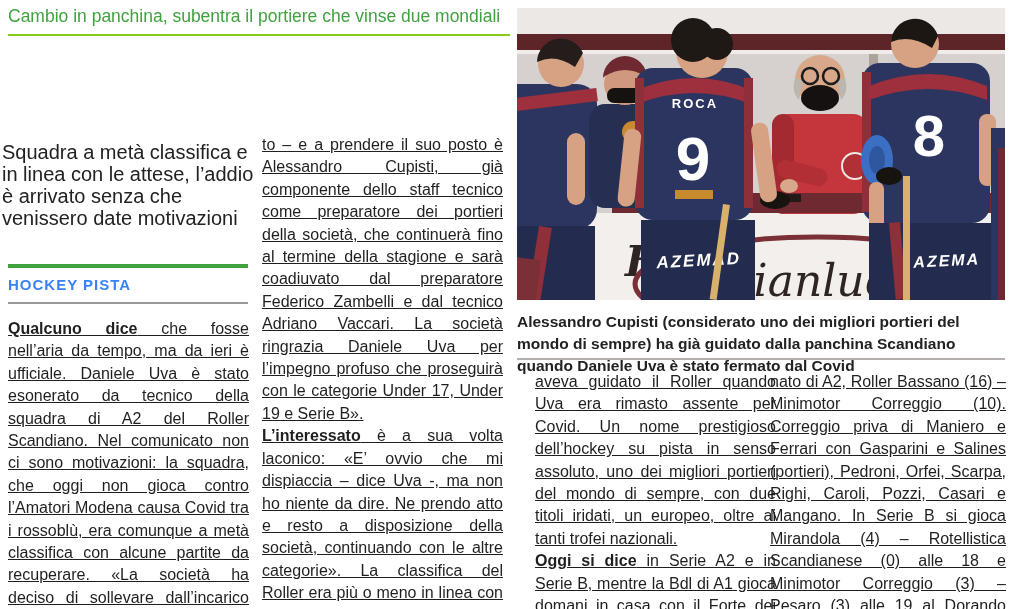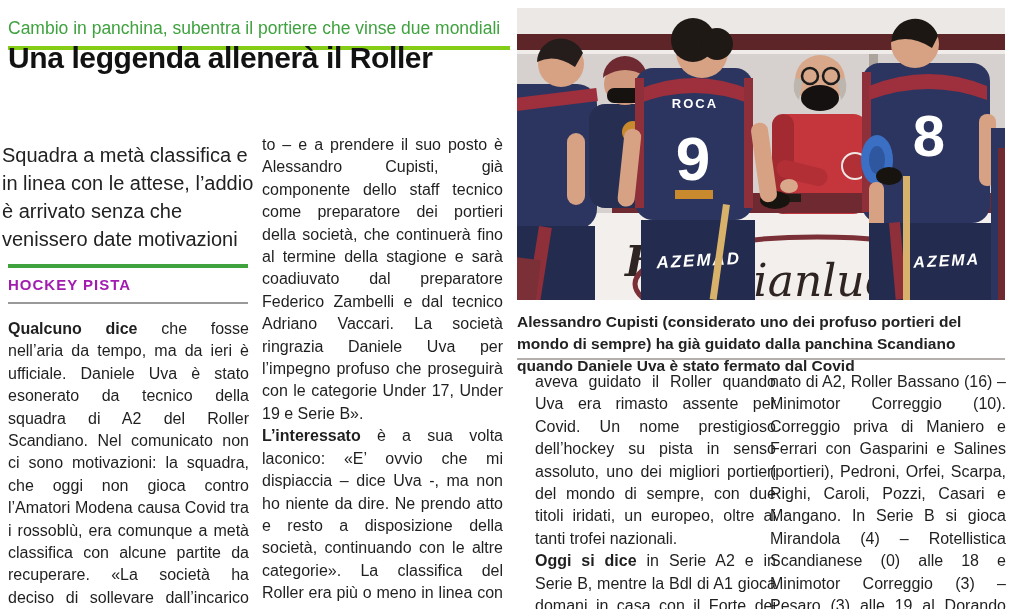--- a/index.html
+++ b/index.html
@@ -4,47 +4,47 @@
 <style>
   html,body{margin:0;padding:0;}
   body{
     width:1013px;height:609px;position:relative;overflow:hidden;
     background:#ffffff;color:#1c1c1c;
     font-family:"Liberation Sans",sans-serif;
     hyphens:auto;
   }
   
   .kicker{
-    position:absolute;left:8px;top:18px;width:502px;
+    position:absolute;left:8px;top:6px;width:502px;
     color:#3fa23f;font-size:17.5px;font-weight:400;
-    padding-bottom:7px;border-bottom:4px solid #84cc16;
+    padding-bottom:7px;border-bottom:2px solid #84cc16;
   }
   .headline{
     position:absolute;left:8px;top:40px;width:502px;margin:0;
     font-size:30px;font-weight:700;letter-spacing:-0.4px;
     line-height:35px;color:#121212;
   }
   .headline span{display:block;}
   
   .deck{
     position:absolute;left:2px;top:141px;width:252px;
-    font-size:20px;line-height:28px;color:#222222;
+    font-size:20px;line-height:22px;color:#222222;
   }
   
   .section{position:absolute;left:8px;top:264px;width:240px;}
   .section .rule-top{height:4px;background:#3fa23f;}
   .section .label{
-    color:#a21caf;font-weight:700;font-size:15px;
+    color:#3b82f6;font-weight:700;font-size:15px;
     letter-spacing:1px;padding:8px 0 9px 0;
   }
   .section .rule-bottom{height:2px;background:#999999;}
   
   .col{
     position:absolute;width:241px;
-    font-size:16px;line-height:22.4px;text-align:justify;color:#1f1f1f;
+    font-size:16px;line-height:22.4px;text-align:justify;color:#1f1f1f;text-decoration:underline;
   }
   .col p{margin:0;}
   .col b{font-weight:700;}
   #col1{left:8px;top:318px;height:291px;}
   #col2{left:262px;top:134px;height:475px;}
   #col3{left:523px;top:371px;height:238px;margin-left:12px;}
   #col4{left:770px;top:371px;width:236px;height:238px;}
   
   .photo-wrap{position:absolute;left:517px;top:8px;width:488px;height:292px;}
   .photo-wrap svg{display:block;}
@@ -56,21 +56,20 @@
     position:absolute;left:517px;top:358px;width:488px;height:2px;
     background:#b4afac;
   }
 </style>
 </head>
 <body>
 
 <div class="kicker">Cambio in panchina, subentra il portiere che vinse due mondiali</div>
 
 <h1 class="headline">
-  <span>Una leggenda allenerà il Roller</span>
 </h1>
 
 <div class="deck">Squadra a metà classifica e in linea con le attese, l’addio è arrivato senza che venissero date motivazioni</div>
 
 <div class="section">
   <div class="rule-top"></div>
   <div class="label">HOCKEY PISTA</div>
   <div class="rule-bottom"></div>
 </div>
 
@@ -175,14 +174,14 @@
       <rect x="372" y="215" width="11" height="77" fill="#8f2f3a" transform="rotate(-5 372 215)"></rect>
       <text x="430" y="258" text-anchor="middle" font-family="'Liberation Sans',sans-serif" font-style="italic" font-weight="700" font-size="16" letter-spacing="2" fill="#ffffff" transform="rotate(-3 430 258)">AZEMA</text>
       <rect x="386" y="168" width="7" height="124" fill="#d8b26a"></rect>
     </g>
 
     <rect x="474" y="120" width="14" height="172" fill="#2b3560"></rect>
     <rect x="481" y="140" width="7" height="152" fill="#6e2a30"></rect>
   </svg>
 </div>
 
-<div class="caption">Alessandro Cupisti (considerato uno dei profuso portieri del mondo di sempre) ha già guidato dalla panchina Scandiano quando Daniele Uva è stato fermato dal Covid</div>
+<div class="caption">Alessandro Cupisti (considerato uno dei migliori portieri del mondo di sempre) ha già guidato dalla panchina Scandiano quando Daniele Uva è stato fermato dal Covid</div>
 <div class="caption-rule"></div>
 
 </body></html>

